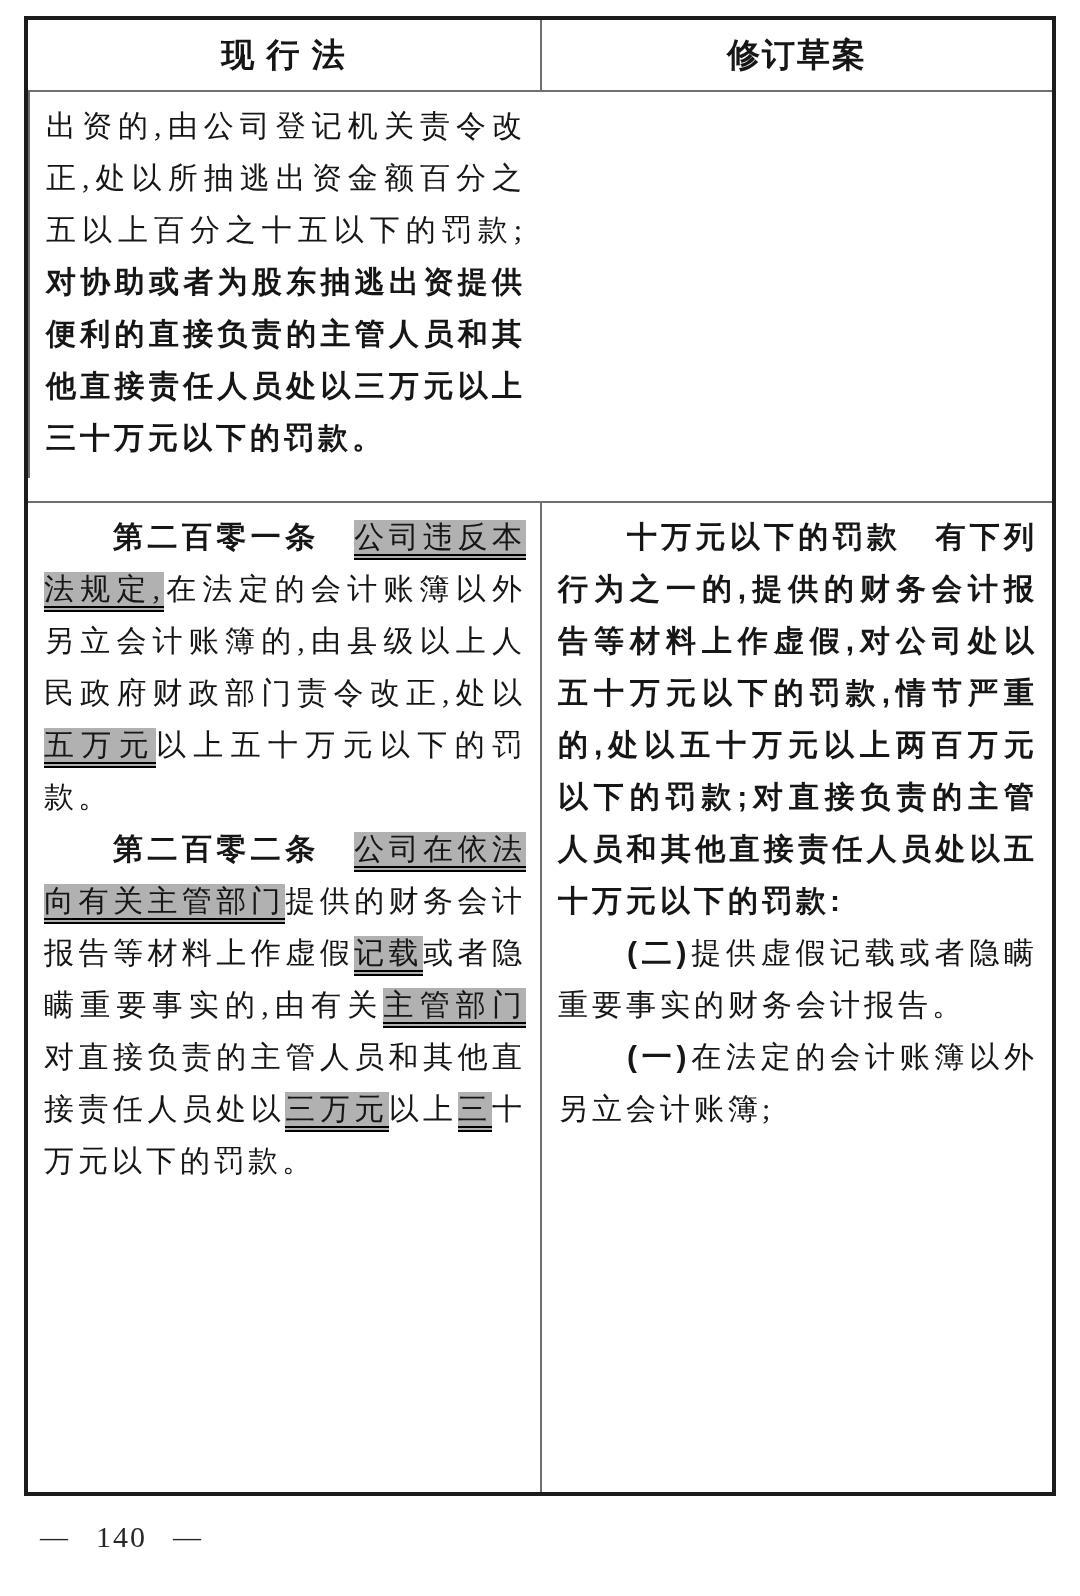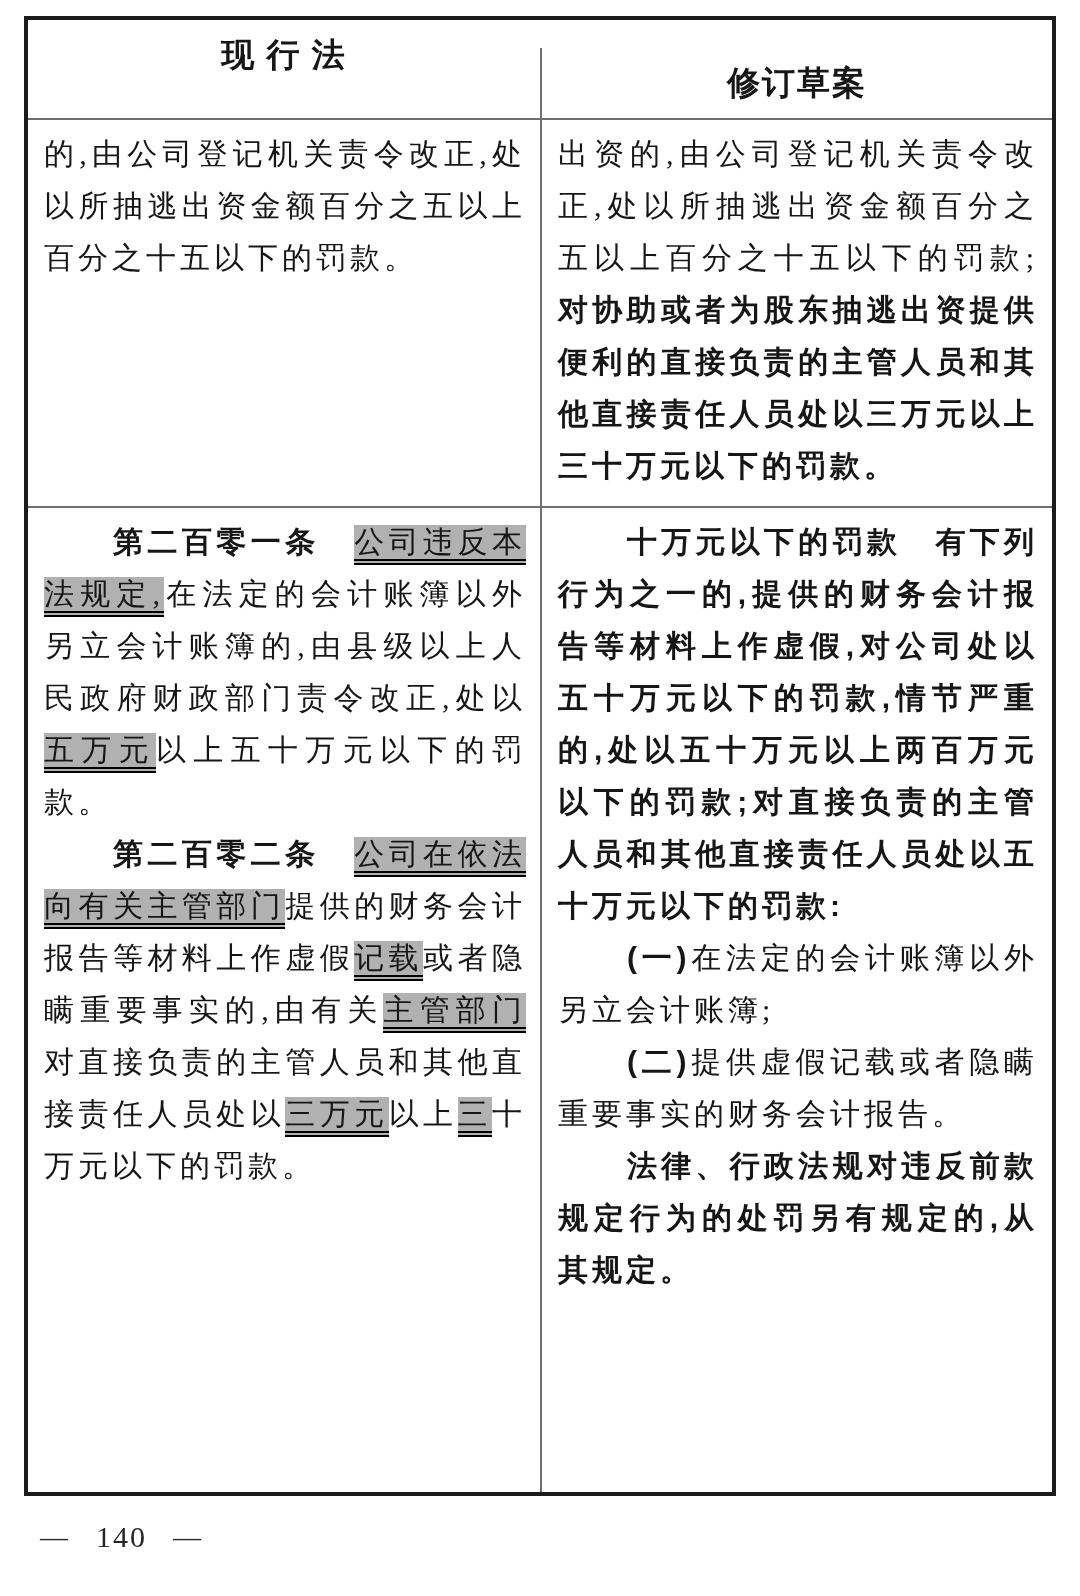--- a/index.html
+++ b/index.html
@@ -17,25 +17,25 @@
     background:#fff;
   }
   .thead{
     display:grid;grid-template-columns:1fr 1fr;
     border-bottom:2px solid var(--rule,#6f6f6f);
   }
   .thead .hcell{
     height:70px;display:flex;align-items:center;justify-content:center;
     font-weight:bold;font-size:33px;letter-spacing:2px;
   }
-  .thead .hcell.right{border-left:2px solid var(--rule,#6f6f6f);margin-top:28px;}
+  .thead .hcell.right{border-left:2px solid var(--rule,#6f6f6f);}
   .tbody{display:flex;flex-direction:column;flex:1;}
   .row{display:grid;grid-template-columns:1fr 1fr;}
   .row + .row{border-top:2px solid var(--rule,#6f6f6f);}
-  .row:last-child{flex:1;}
+  .row:last-child{flex:1;margin-top:23px;}
   .cell{
     padding:8px 14px 14px 16px;
     font-size:30px;line-height:52px;
     text-align:justify;text-justify:inter-character;
     letter-spacing:4px;
     box-sizing:border-box;
   }
   .cell.right{border-left:2px solid var(--rule,#6f6f6f);}
   .para{margin:0;}
   .para.indent{text-indent:2.3em;}
@@ -58,37 +58,33 @@
 </head>
 <body>
 
 <div class="lawtable">
   <div class="thead">
     <div class="hcell left">现  行  法</div>
     <div class="hcell right">修订草案</div>
   </div>
   <div class="tbody">
       <div class="row">
-        <div class="cell left">
-          <p class="para"><span class="">的,由公司登记机关责令改正,处以所抽逃出资金额百分之五以上百分之十五以下的罚款。</span></p>
-        </div>
         <div class="cell right">
           <p class="para"><span class="">出资的,由公司登记机关责令改正,处以所抽逃出资金额百分之五以上百分之十五以下的罚款;</span><span class="b ">对协助或者为股东抽逃出资提供便利的直接负责的主管人员和其他直接责任人员处以三万元以上三十万元以下的罚款。</span></p>
         </div>
       </div>
       <div class="row">
         <div class="cell left">
           <p class="para indent"><span class="b ">第二百零一条</span><span class="">　</span><span class="hl">公司违反本法规定,</span><span class="">在法定的会计账簿以外另立会计账簿的,由县级以上人民政府财政部门责令改正,处以</span><span class="hl">五万元</span><span class="">以上五十万元以下的罚款。</span></p>
           <p class="para indent"><span class="b ">第二百零二条</span><span class="">　</span><span class="hl">公司在依法向有关主管部门</span><span class="">提供的财务会计报告等材料上作虚假</span><span class="hl">记载</span><span class="">或者隐瞒重要事实的,由有关</span><span class="hl">主管部门</span><span class="">对直接负责的主管人员和其他直接责任人员处以</span><span class="hl">三万元</span><span class="">以上</span><span class="hl">三</span><span class="">十万元以下的罚款。</span></p>
         </div>
         <div class="cell right">
           <p class="para indent"><span class="b ">十万元以下的罚款</span><span class="">　</span><span class="b ">有下列行为之一的,提供的财务会计报告等材料上作虚假,对公司处以五十万元以下的罚款,情节严重的,处以五十万元以上两百万元以下的罚款;对直接负责的主管人员和其他直接责任人员处以五十万元以下的罚款:</span></p>
+          <p class="para indent"><span class="b ">(二)</span><span class="">提供虚假记载或者隐瞒重要事实的财务会计报告。</span></p>
           <p class="para indent"><span class="b ">(一)</span><span class="">在法定的会计账簿以外另立会计账簿;</span></p>
-          <p class="para indent"><span class="b ">(二)</span><span class="">提供虚假记载或者隐瞒重要事实的财务会计报告。</span></p>
-          <p class="para indent"><span class="b ">法律、行政法规对违反前款规定行为的处罚另有规定的,从其规定。</span></p>
         </div>
       </div>
     </div>
 </div>
 
 <div class="page-footer">
   <span class="dash">—</span>
   <span>140</span>
   <span class="dash">—</span>
 </div>

